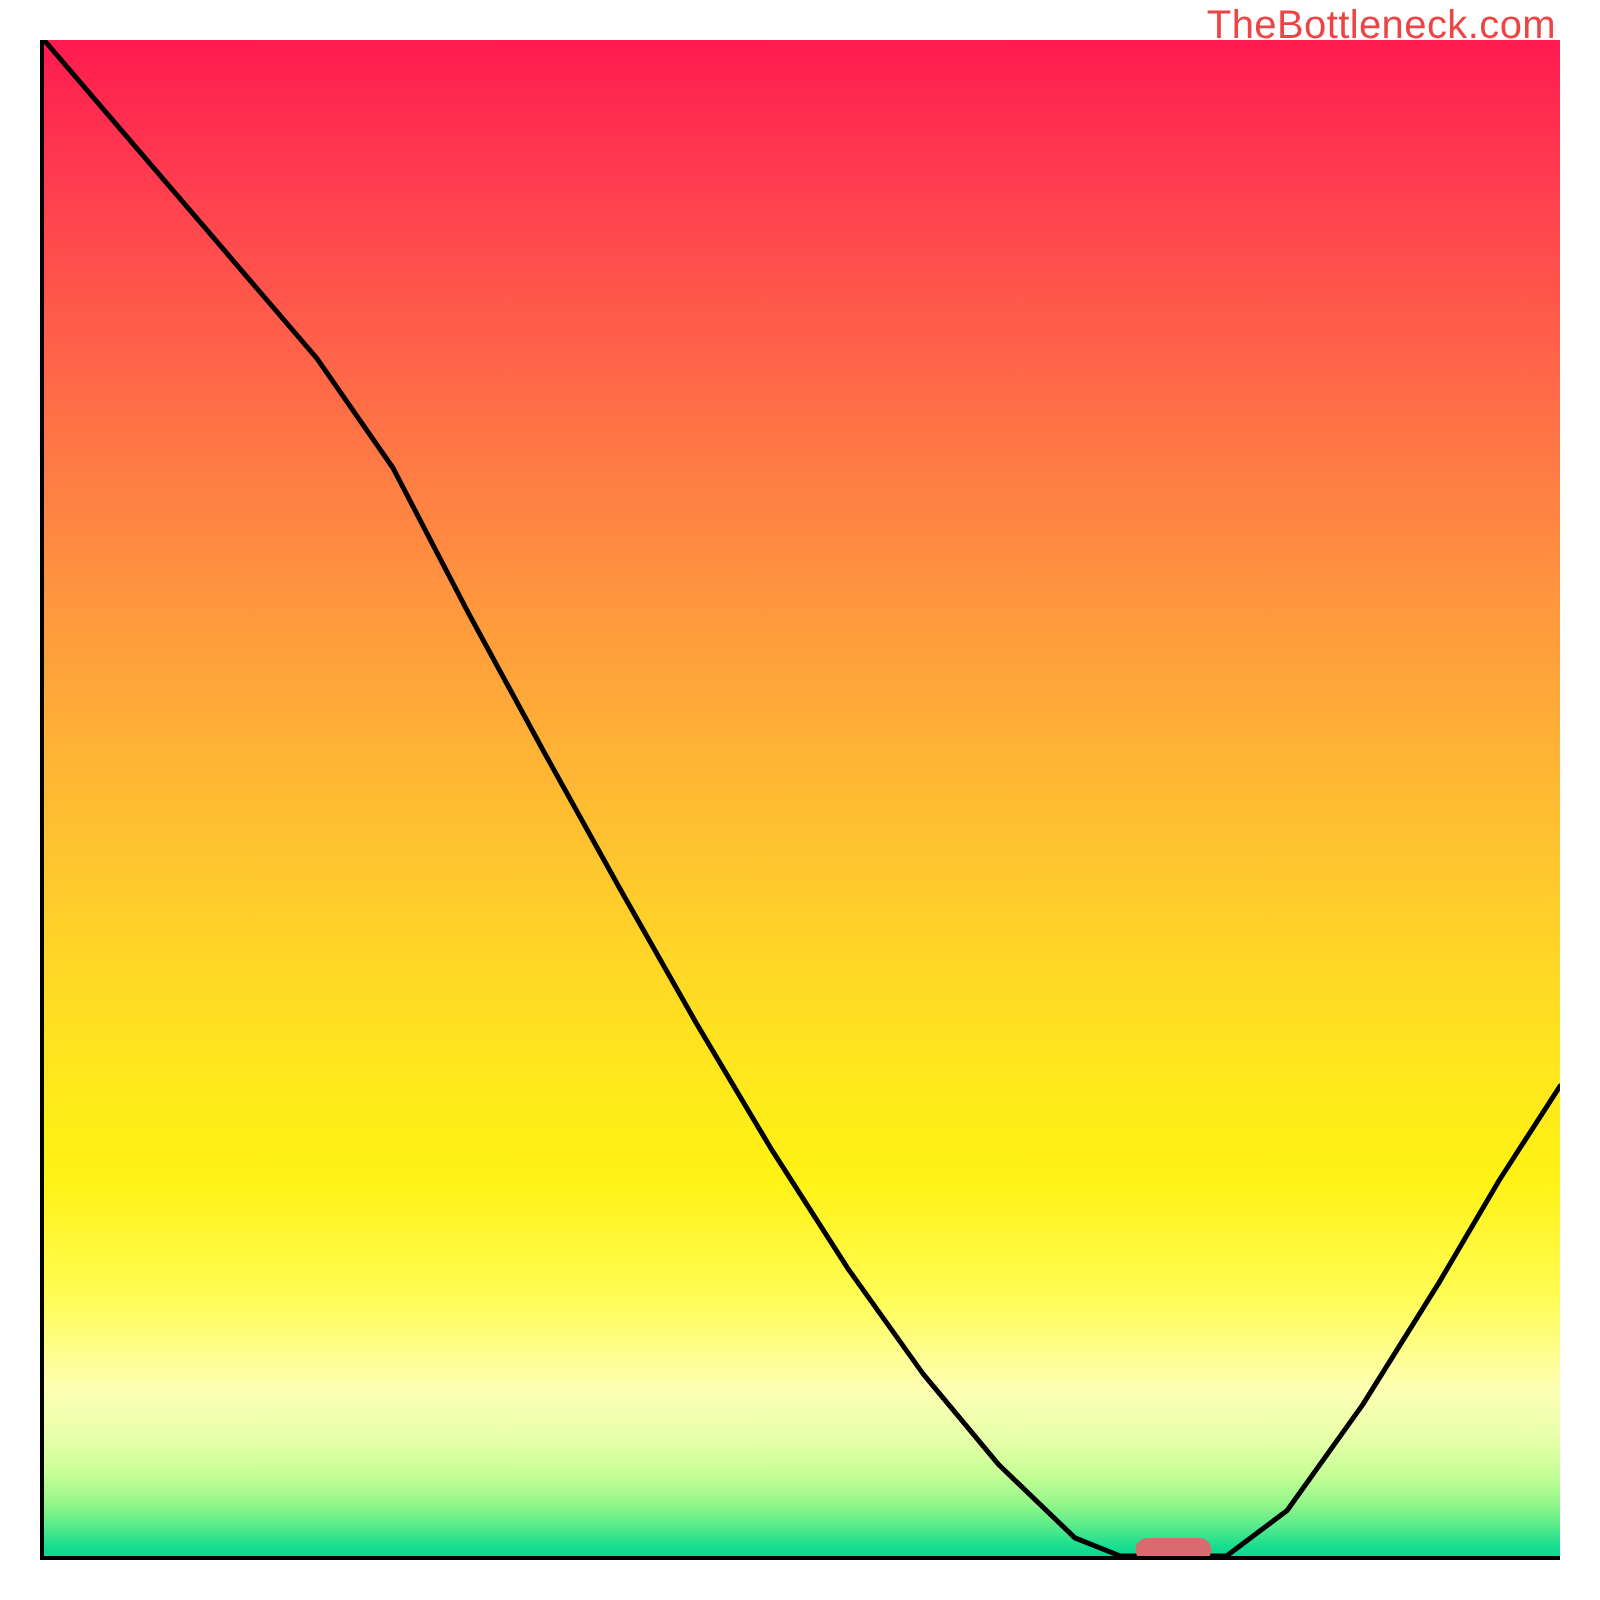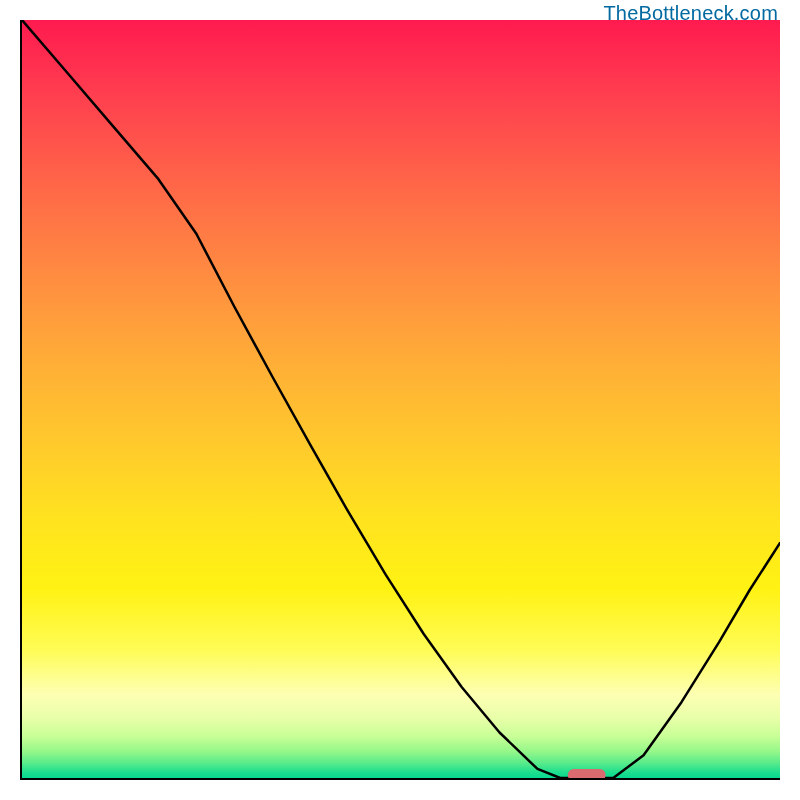--- a/index.html
+++ b/index.html
@@ -67,21 +67,21 @@
   }
   .marker {
     fill: #d96a6f;
     stroke: none;
   }
   .watermark {
     position: absolute;
     top: 2px;
     right: 22px;
     font-size: 20px;
-    color: #0369a1;
+    color: #ef4444;
     font-weight: 500;
     letter-spacing: 0.2px;
   }
 </style>
 </head>
 <body>
 
 <div class="chart-wrapper">
 
   <div class="watermark">TheBottleneck.com</div>

